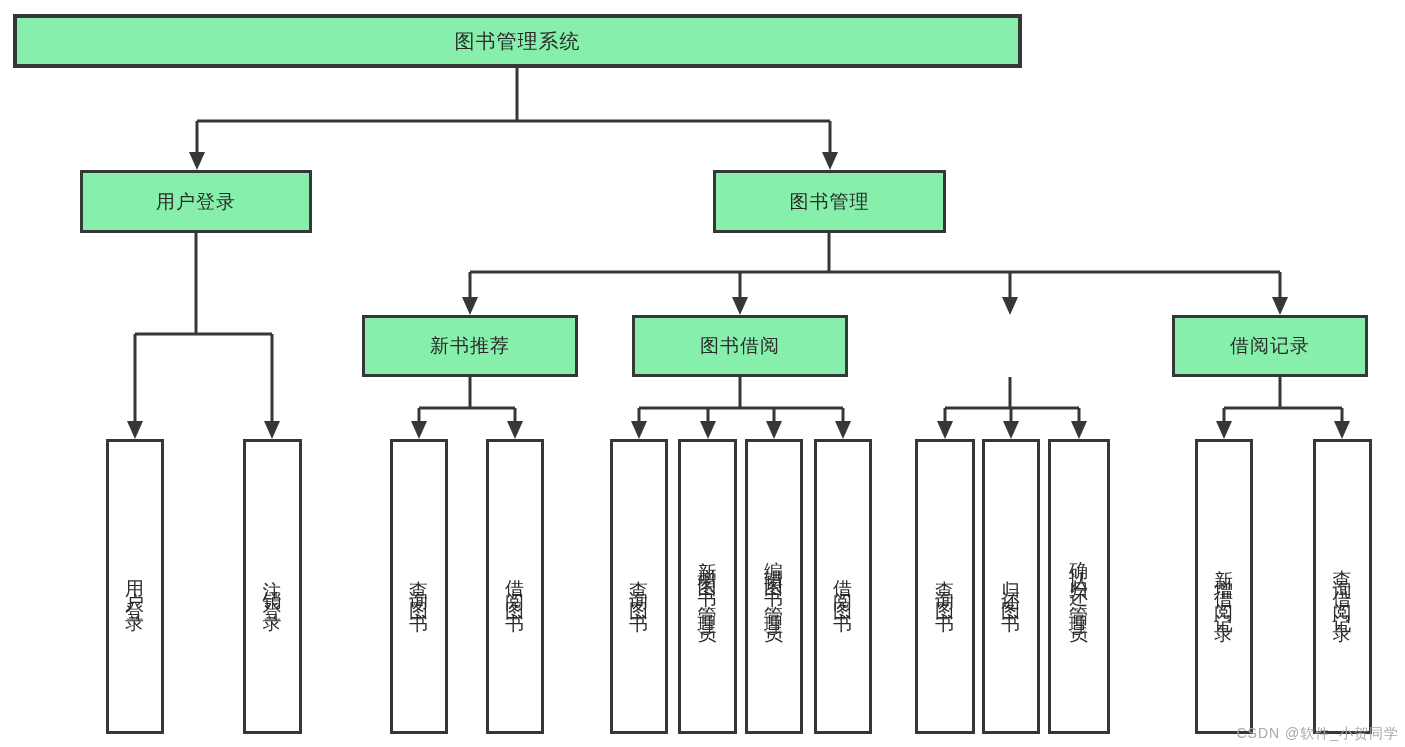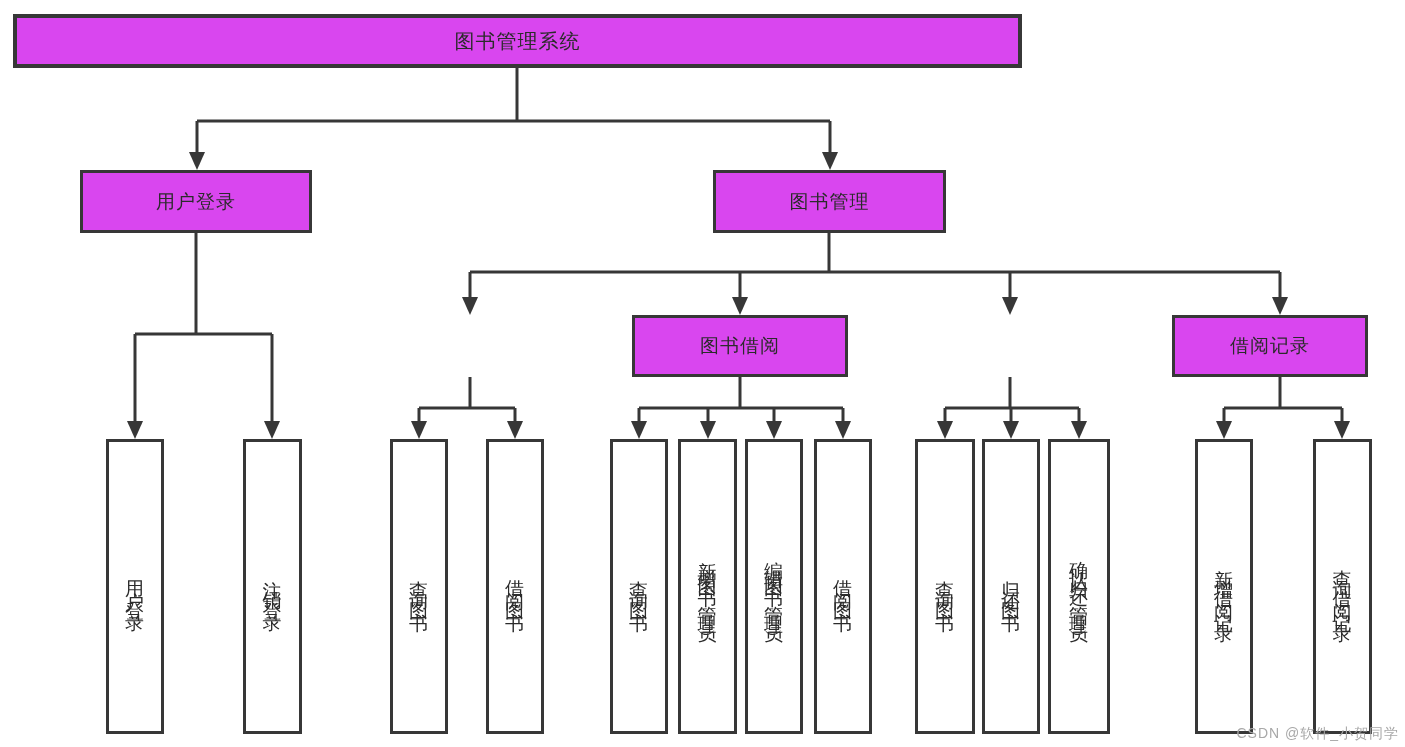--- a/index.html
+++ b/index.html
@@ -15,21 +15,21 @@
     background:var(--bg-color);
     font-family:"Liberation Sans", sans-serif;
     color:var(--text-color);
     overflow:hidden;
   }
   .connectors{position:absolute;left:0;top:0;width:1405px;height:747px;}
   .connectors line{stroke:var(--line-color);stroke-width:3;}
   .connectors path{fill:var(--line-color);stroke:none;}
   .node{
     position:absolute;
-    background:#d946ef;
+    background:#86efac;
     border:3px solid var(--line-color);
     display:flex;align-items:center;justify-content:center;
     box-sizing:border-box;
     font-size:19px;
     letter-spacing:1px;
   }
   .node.root{border-width:4px;font-size:20px;}
   .vnode{
     position:absolute;
     background:#fff;
@@ -132,20 +132,23 @@
     <span>图书管理系统</span>
   </div>
 
   <div class="node" style="left:80px;top:170px;width:232px;height:63px">
     <span>用户登录</span>
   </div>
   <div class="node" style="left:713px;top:170px;width:233px;height:63px">
     <span>图书管理</span>
   </div>
 
+  <div class="node" style="left:362px;top:315px;width:216px;height:62px">
+    <span>新书推荐</span>
+  </div>
   <div class="node" style="left:632px;top:315px;width:216px;height:62px">
     <span>图书借阅</span>
   </div>
   <div class="node" style="left:1172px;top:315px;width:196px;height:62px">
     <span>借阅记录</span>
   </div>
 
   <div class="vnode" style="left:106px;top:439px;width:58px;height:295px">
     <span class="vlbl">用户登录</span>
   </div>

